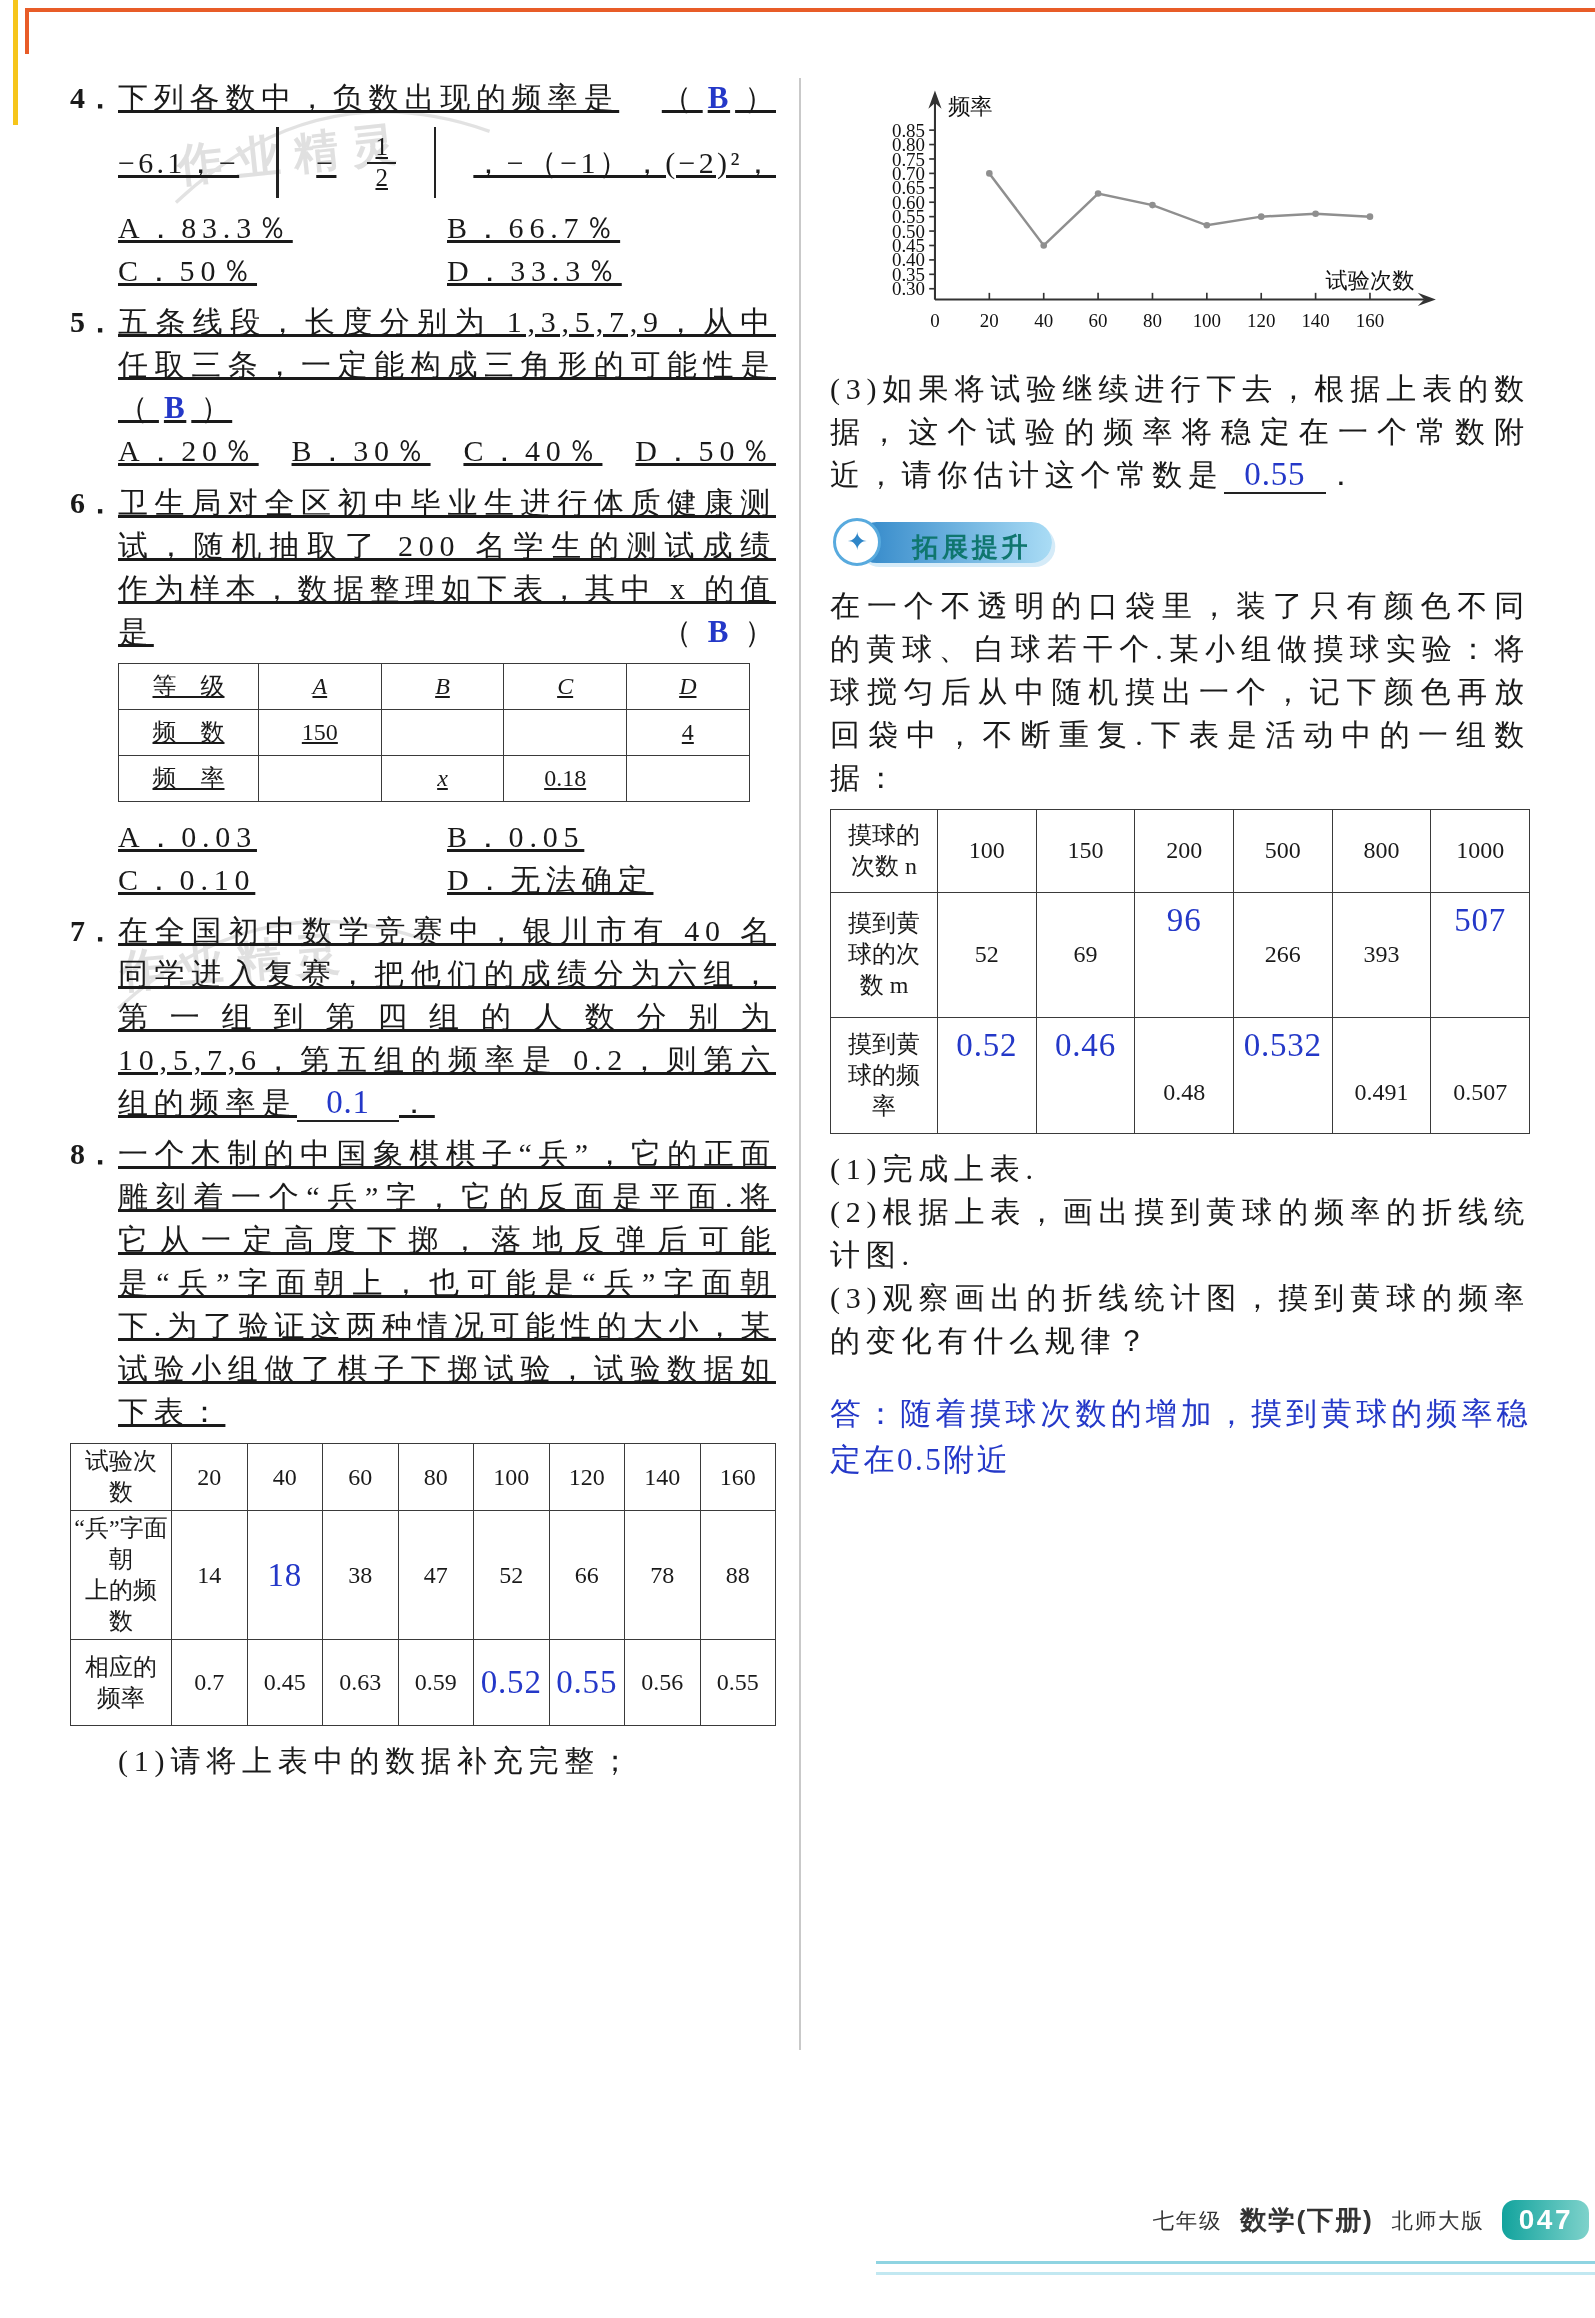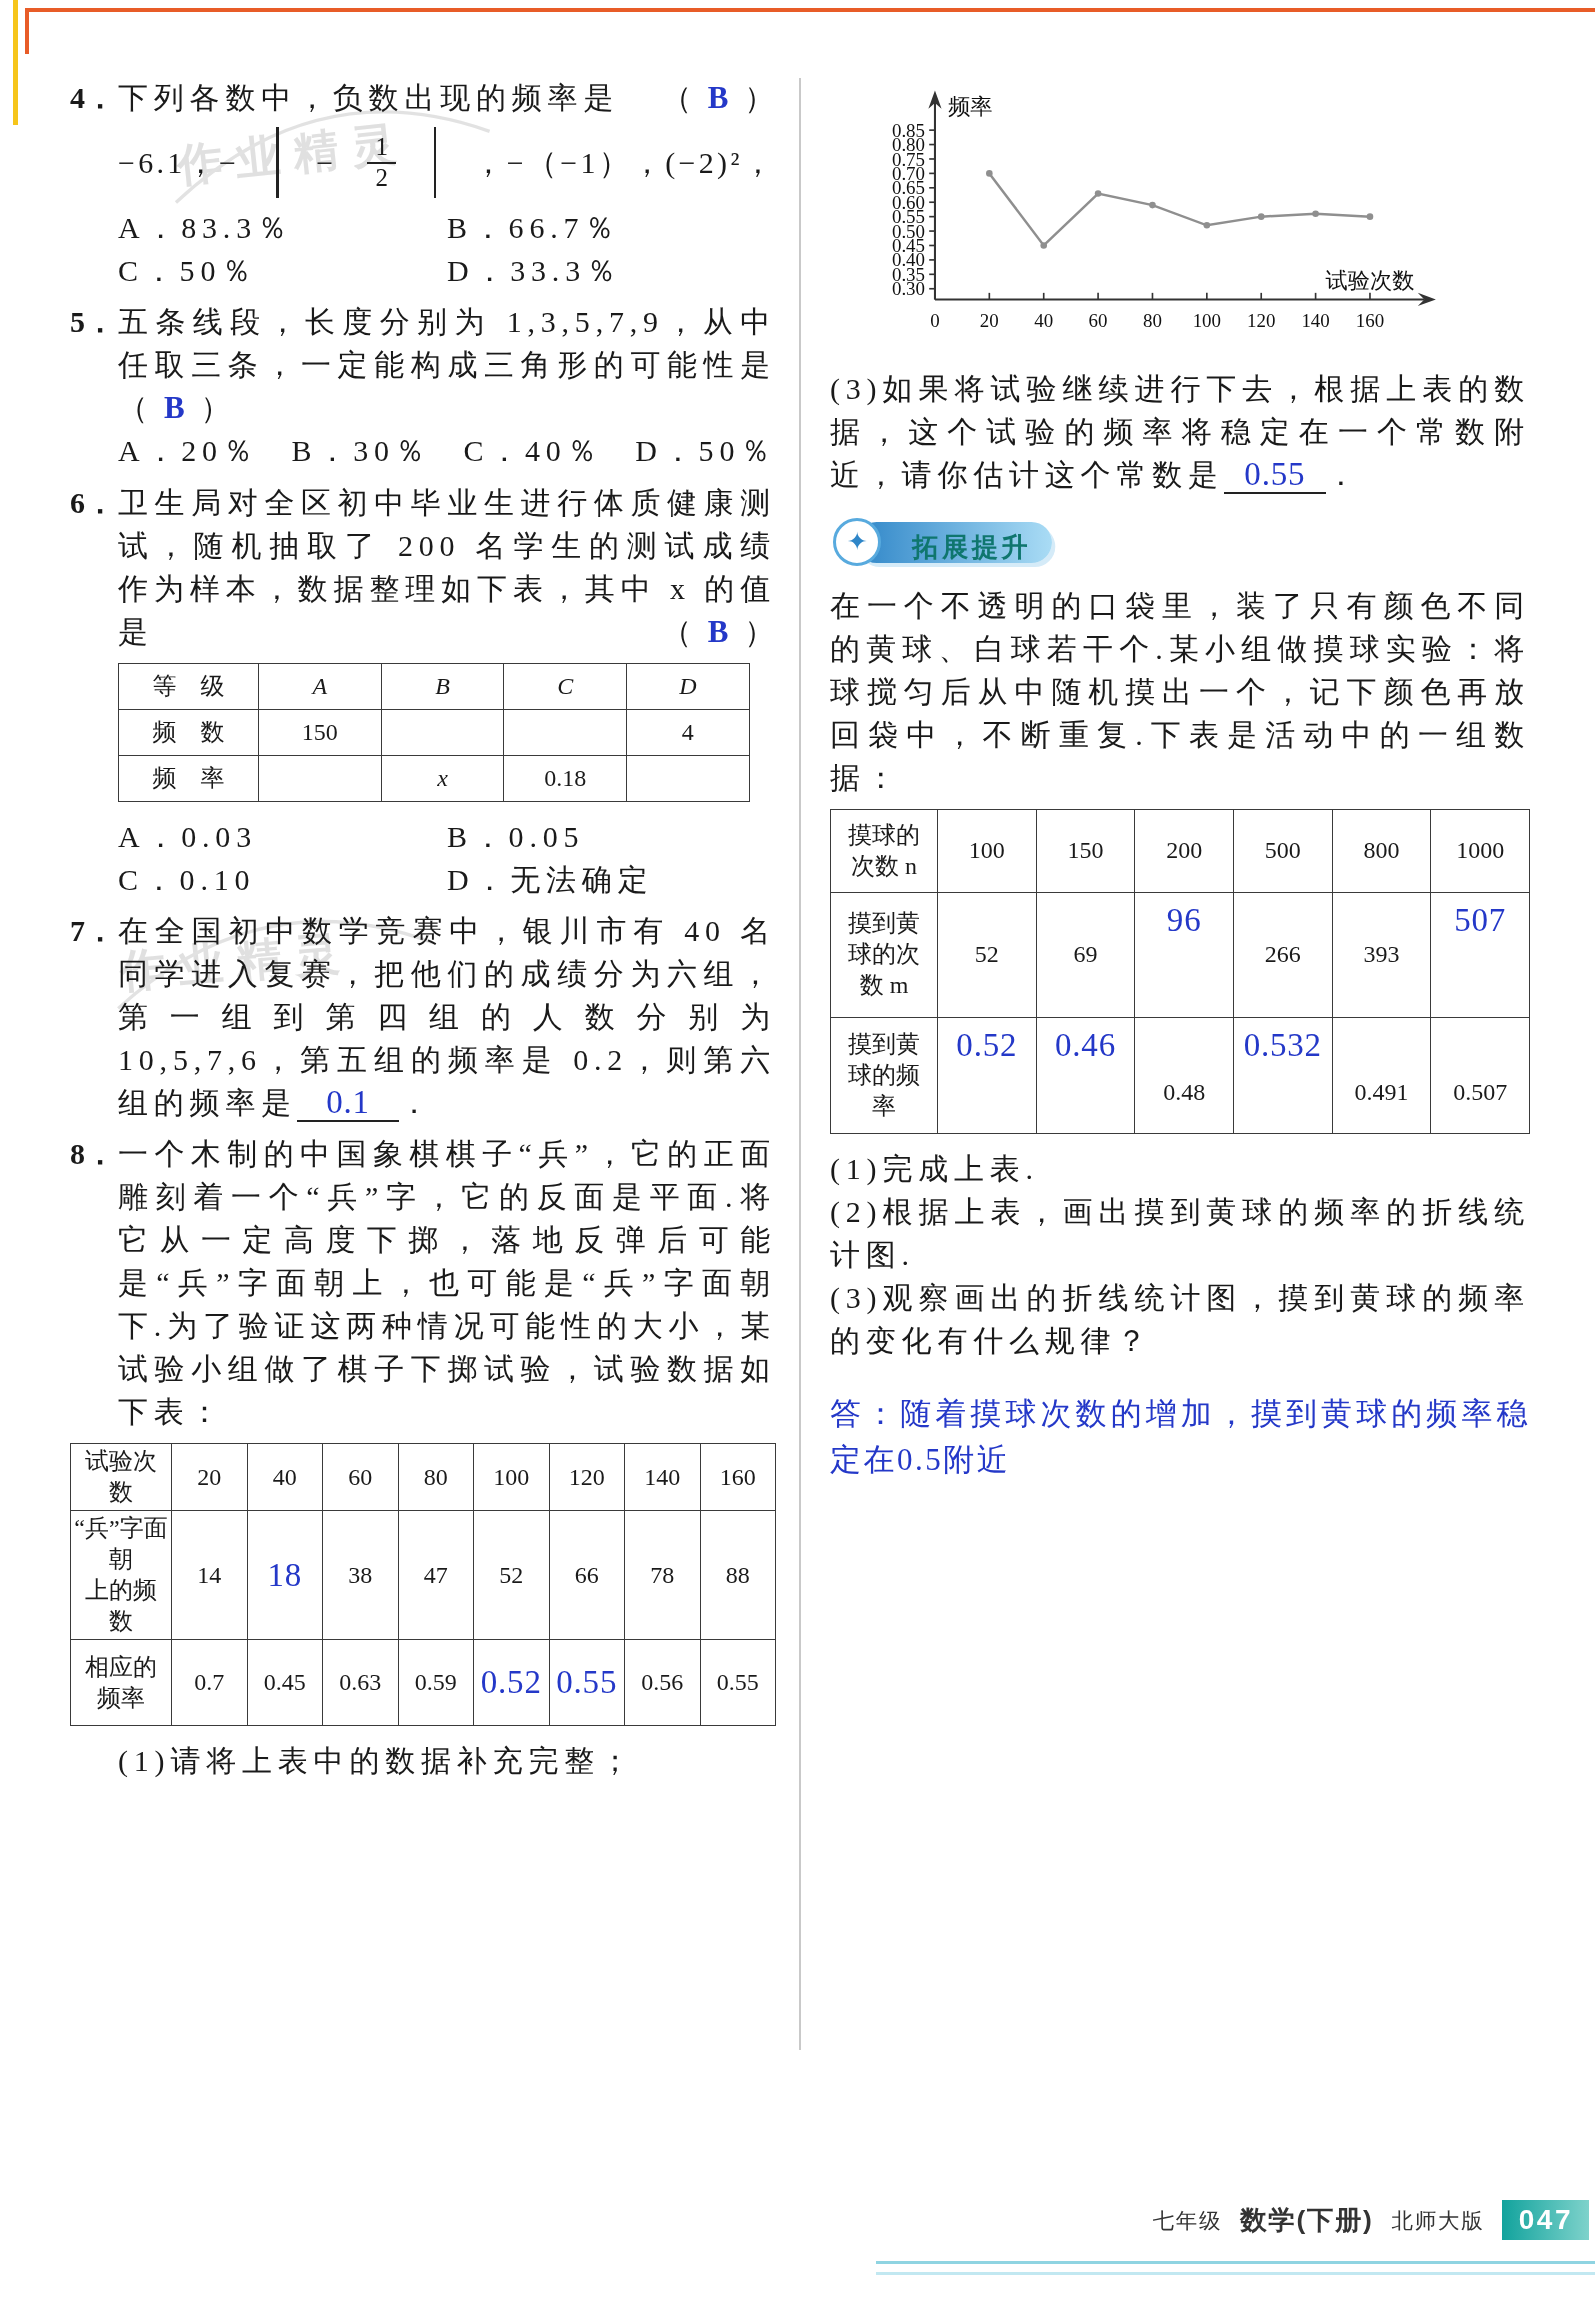--- a/index.html
+++ b/index.html
@@ -26,21 +26,21 @@
   .wm1{left:177px;top:124px;transform:rotate(-6deg);}
   .wm2{left:120px;top:932px;transform:rotate(-5deg);}
   
   .col-divider{position:absolute;left:799px;top:78px;width:1.7px;height:1972px;background:#c9c9c9;}
   .left-col{position:absolute;left:70px;top:76px;width:706px;}
   .right-col{position:absolute;left:830px;top:76px;width:700px;}
   .left-col,.right-col{font-size:30px;line-height:43px;letter-spacing:5.8px;text-align:justify;}
   p{margin:0;}
   .q{display:flex;margin-bottom:8.3px;}
   .qnum{flex:0 0 48px;font-weight:bold;letter-spacing:0;}
-  .qbody{flex:1;min-width:0;}
+  .qbody{flex:1;min-width:0;text-decoration:underline;}
   .flexline{display:flex;justify-content:space-between;align-items:baseline;}
   .ansbox{white-space:nowrap;letter-spacing:1.7px;}
   .blue{color:var(--blue);}
   .ansletter{font-size:31px;font-weight:bold;padding:0 5px;}
   .ans-r{float:right;white-space:nowrap;letter-spacing:1.7px;}
   
   .expr-line{display:flex;align-items:center;height:87px;letter-spacing:3.3px;justify-content:space-between;}
   .vbar{display:inline-block;width:2.5px;height:71px;background:#222;margin:0 6.6px;flex:0 0 2.5px;}
   .frac{display:inline-block;text-align:center;font-size:25px;line-height:1.15;letter-spacing:0;vertical-align:middle;}
   .frac .fnum{display:block;border-bottom:2.5px solid #222;padding:0 8.3px;}
@@ -83,21 +83,21 @@
   .badge-text{position:absolute;left:79px;top:8.3px;color:#0f766e;font-weight:bold;font-size:26.4px;letter-spacing:3.3px;
     font-family:"Liberation Sans","DejaVu Sans",sans-serif;}
   .badge-icon{position:absolute;left:0;top:0;width:48px;height:48px;border-radius:50%;background:#fff;
     border:3.3px solid #58aade;color:var(--badgeblue);text-align:center;line-height:41px;font-size:25px;}
   .hand-line{font-size:31px;line-height:46px;letter-spacing:2.5px;margin-top:29px;}
   
   .footer{position:absolute;top:2200px;right:6.6px;display:flex;align-items:center;gap:18px;
     font-family:"Liberation Sans","DejaVu Sans",sans-serif;color:#333;letter-spacing:1.7px;}
   .f-grade,.f-pub{font-size:21.5px;}
   .f-subject{font-size:26.4px;font-weight:bold;}
-  .f-page{width:87px;height:40px;display:flex;align-items:center;justify-content:center;border-radius:0;
+  .f-page{width:87px;height:40px;display:flex;align-items:center;justify-content:center;border-radius:13px;
     background:linear-gradient(90deg,var(--teal),#7ed2cb);color:#fff;font-size:28px;font-weight:bold;letter-spacing:2.5px;}
   .f-line{position:absolute;right:0;height:2.5px;}
   .f-line1{top:2261px;left:876px;background:#8fd4e2;}
   .f-line2{top:2272px;left:876px;background:#c2e8f1;}
 </style>
 </head>
 <body>
 
 <div class="page">
 

